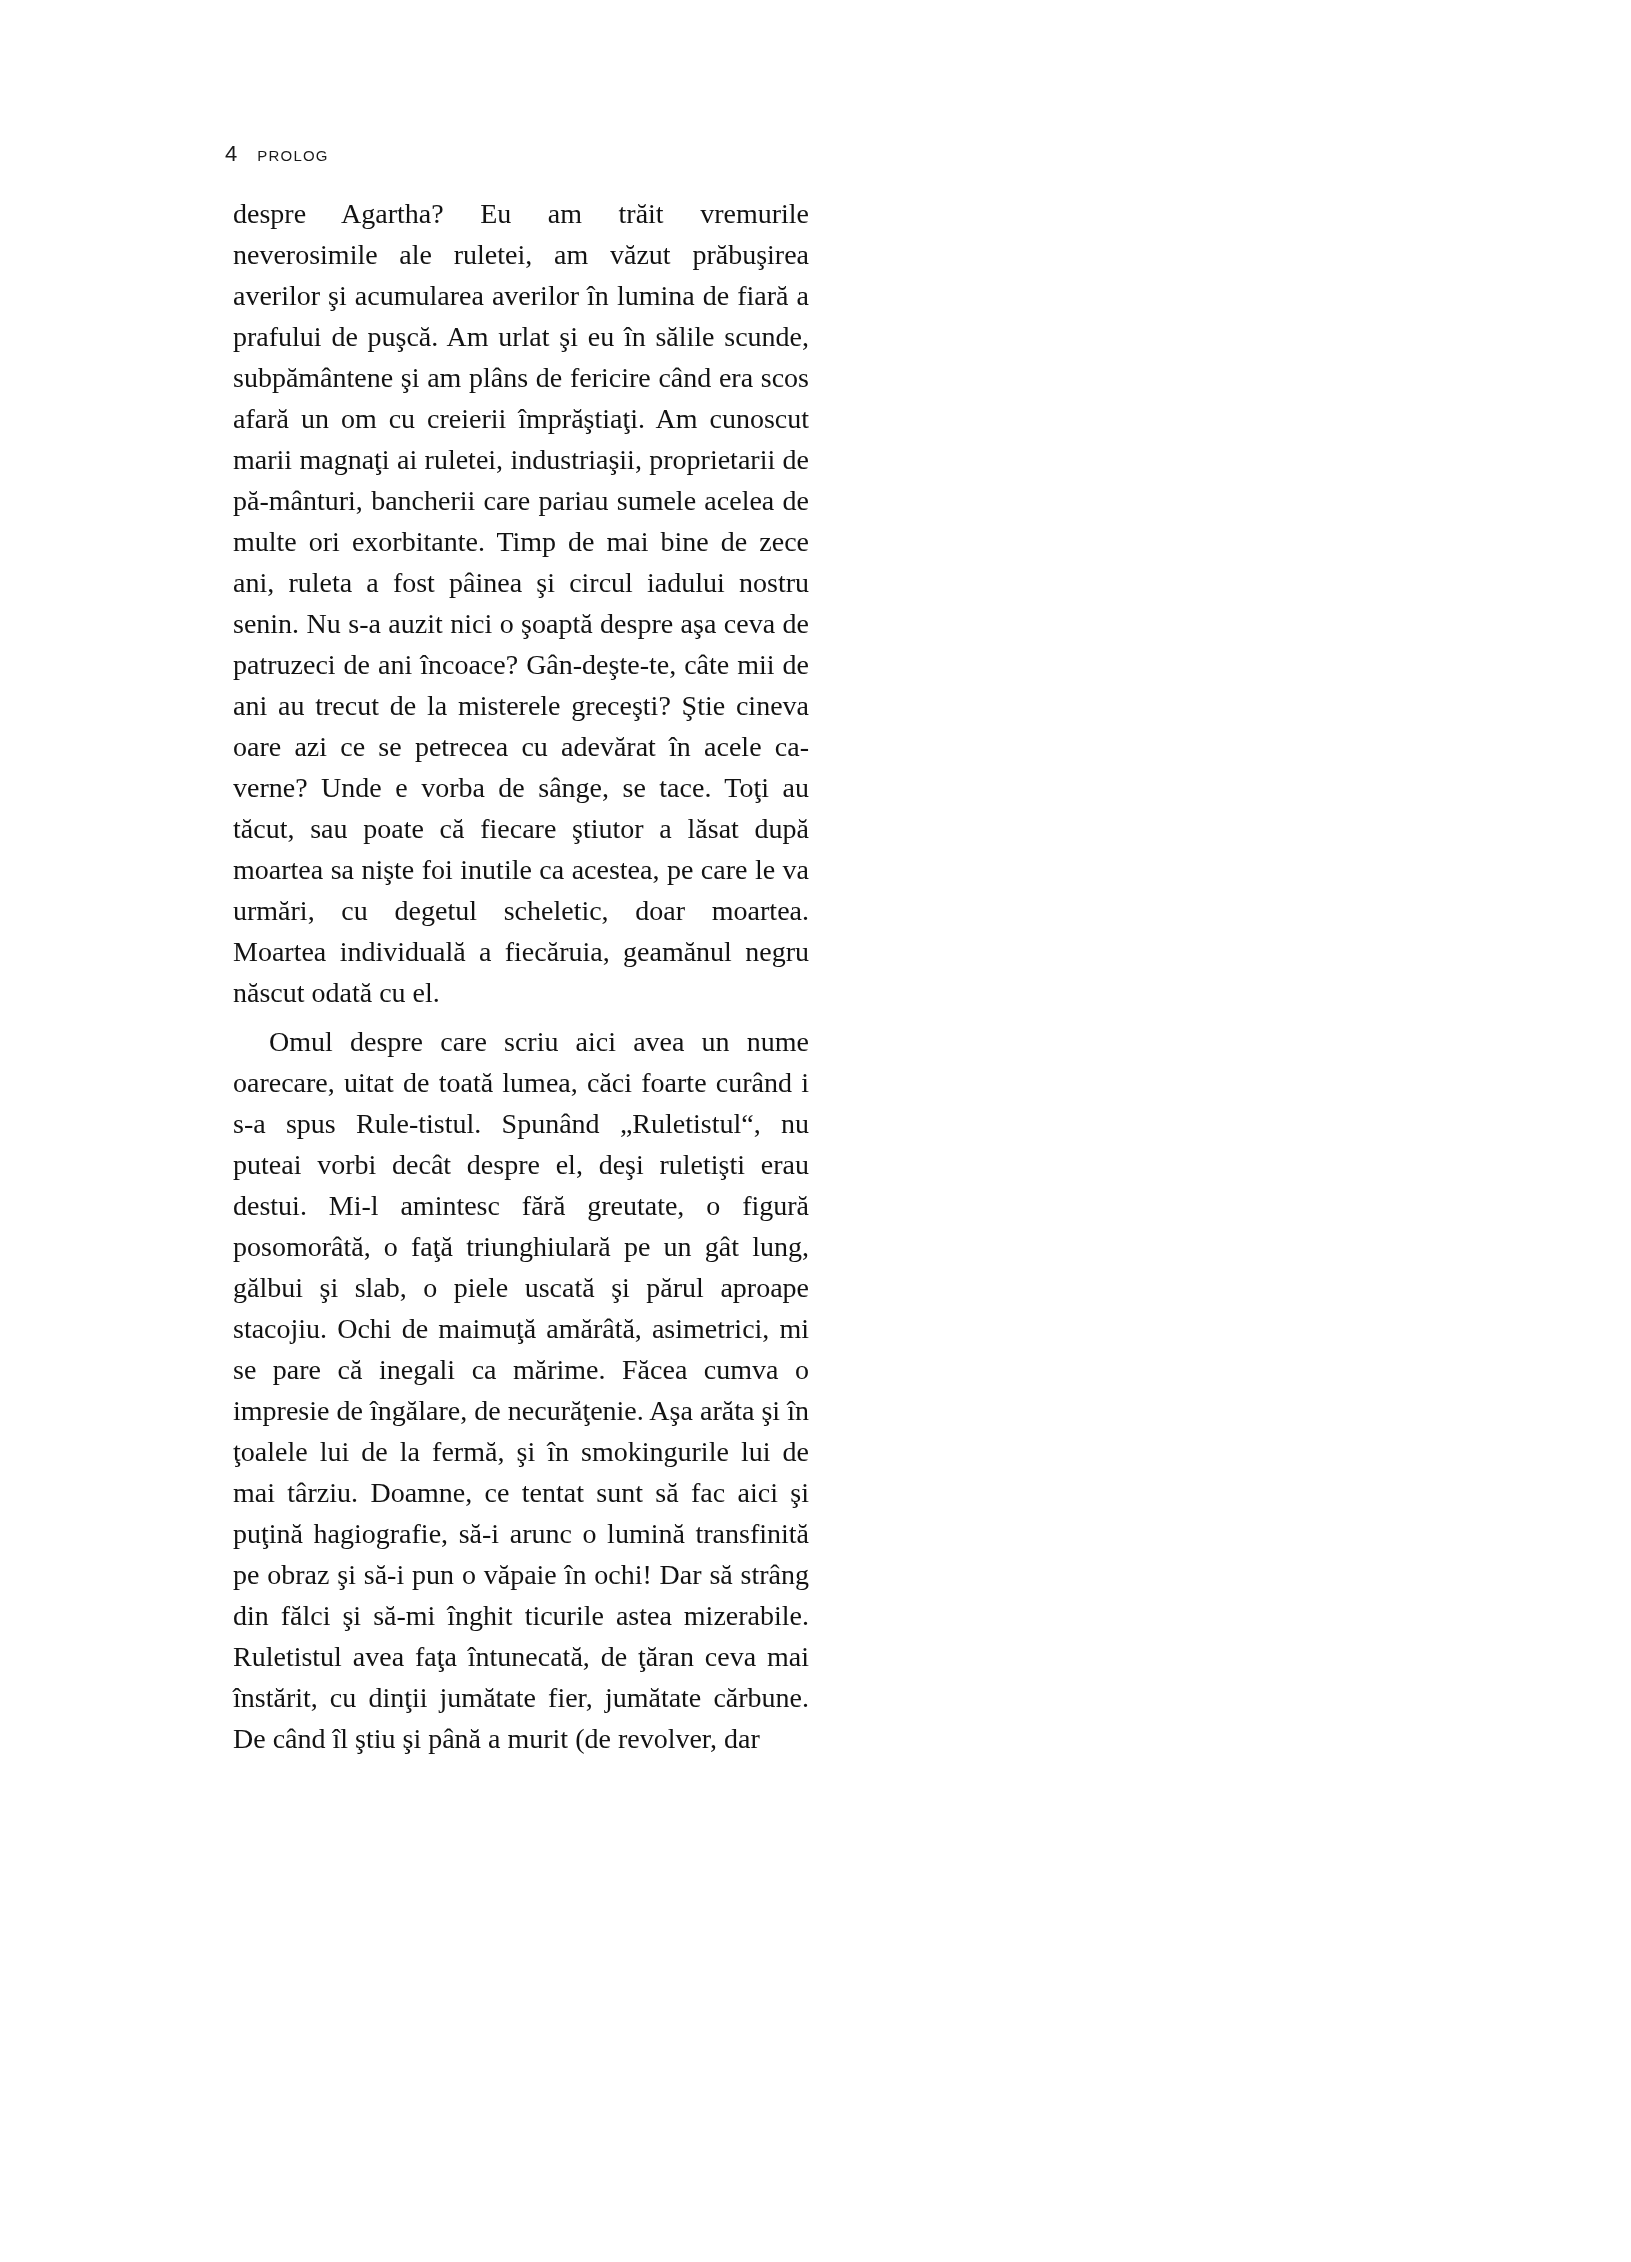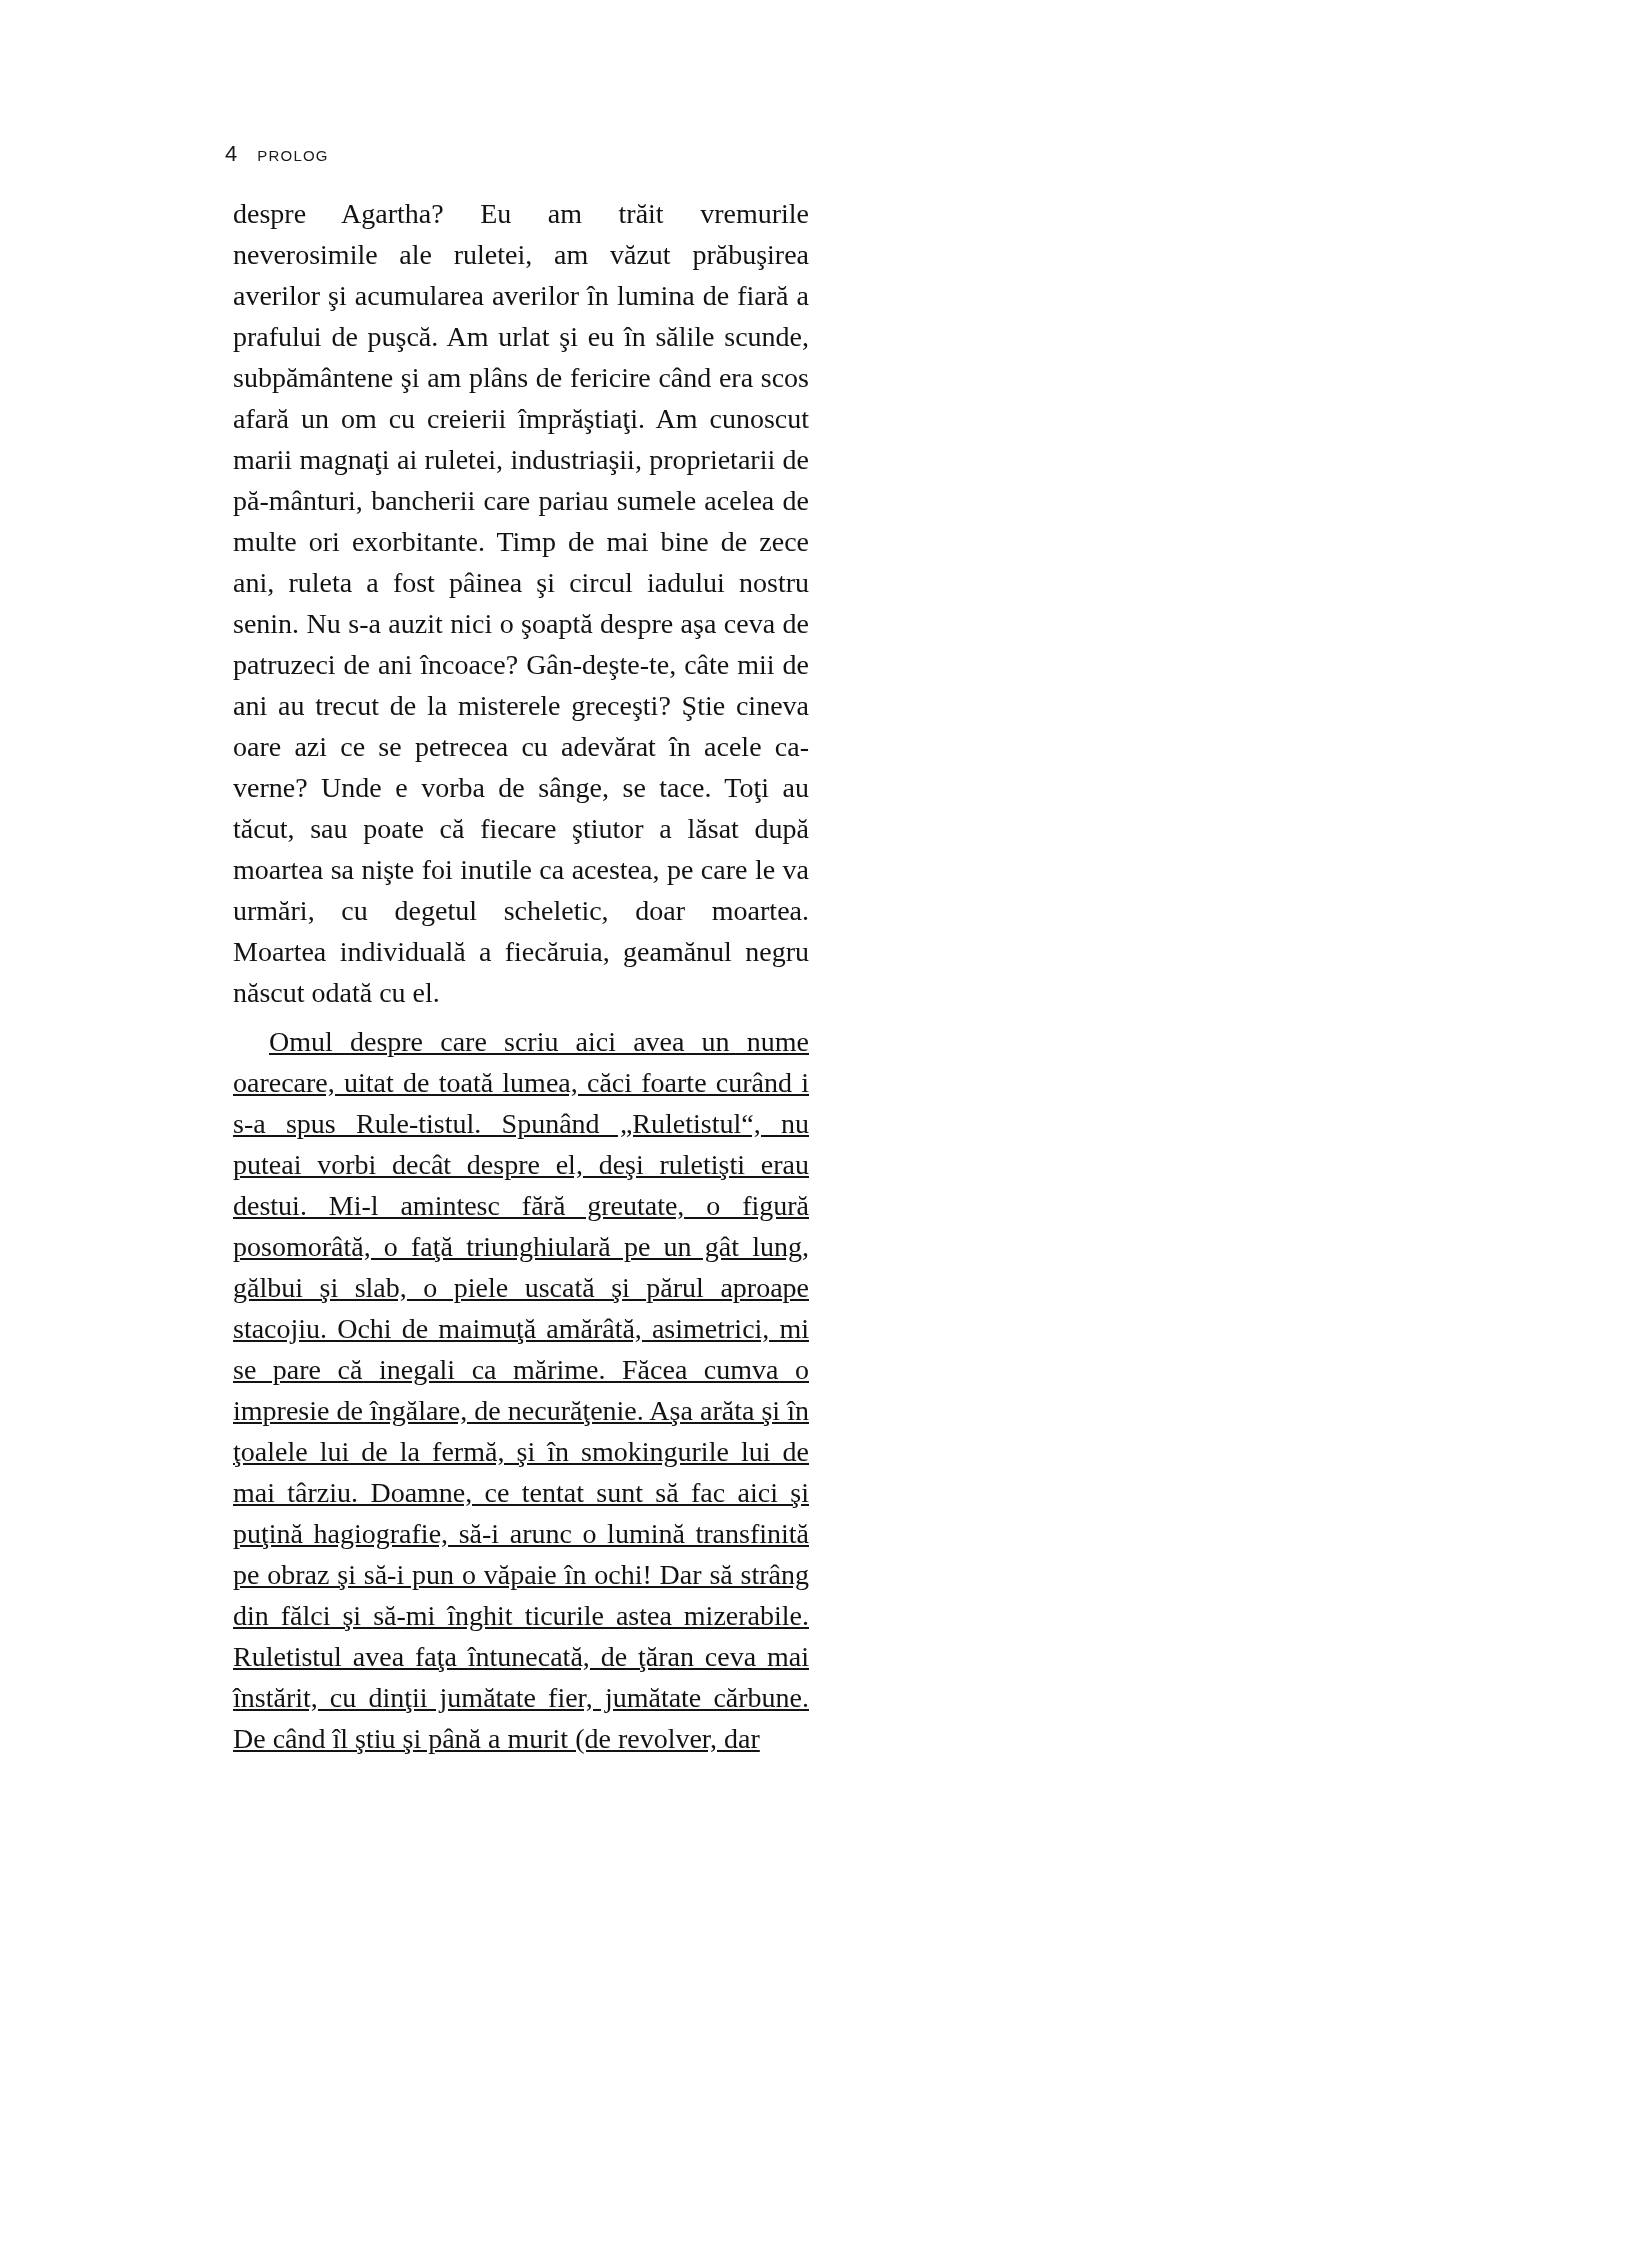--- a/index.html
+++ b/index.html
@@ -45,21 +45,20 @@
     font-size: 28px;
     line-height: 41px;
     text-align: justify;
     text-justify: inter-word;
   }
   .textblock p {
     margin: 8px;
   }
   .textblock p.indent {
     text-indent: 36px;
-    text-decoration: underline;
   }
   
   .textblock p {
     hyphens: manual;
   }
 </style>
 </head>
 <body>
 
 <div class="page">

